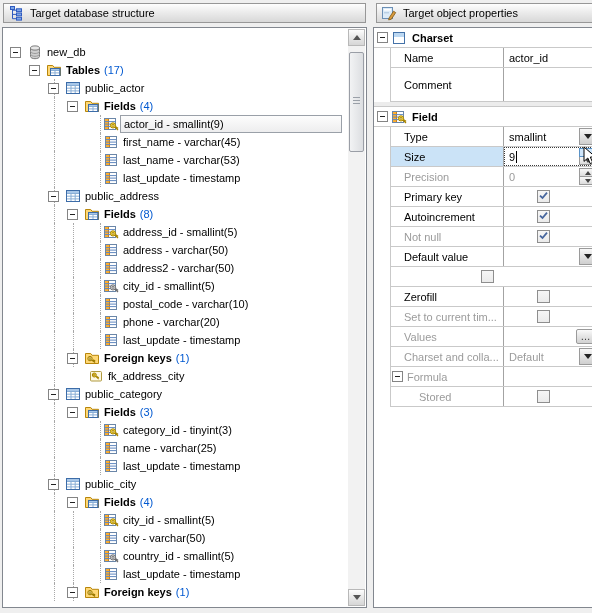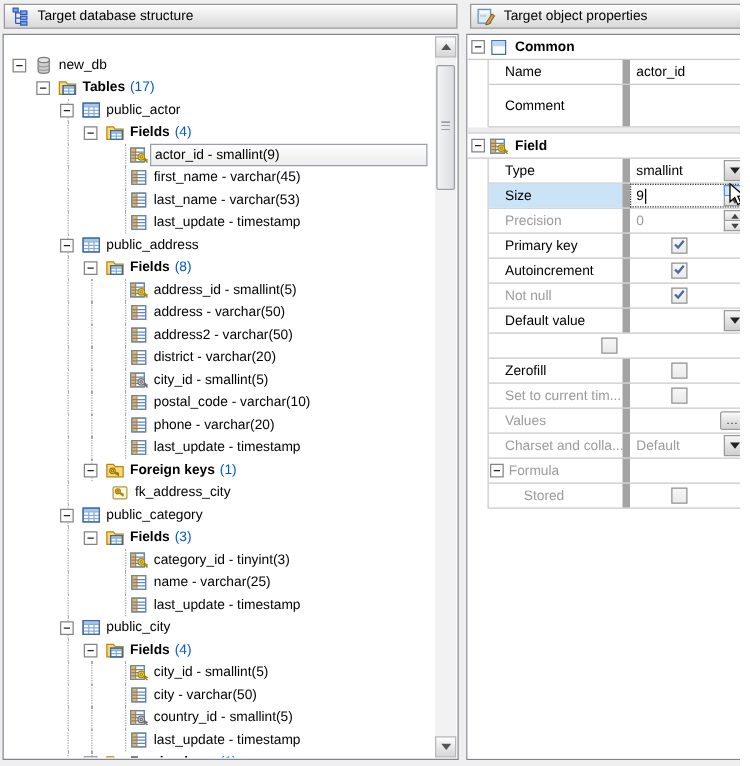--- a/index.html
+++ b/index.html
@@ -49,21 +49,21 @@
   .pg-ghdr{height:19px;display:flex;align-items:center;border-bottom:1px solid #c9c9c9;background:#fff;}
   .pg-ghdr .exp{margin-left:3px;}
   .pg-ghdr .gicon{width:16px;height:16px;margin-left:3px;}
   .pg-ghdr .glab{margin-left:5px;font-weight:bold;}
   .exp{width:11px;height:11px;border:1px solid #848484;background:#fff;position:relative;box-sizing:border-box;flex:none;}
   .exp::before{content:"";position:absolute;left:2px;right:2px;top:4px;height:1px;background:#222;}
   .pg-gap{height:4px;background:#ececec;border-bottom:1px solid #c9c9c9;}
   .pg-rows{margin-left:16px;border-left:1px solid #c9c9c9;}
   .pg-row{display:flex;height:19px;border-bottom:1px solid #c9c9c9;position:relative;box-sizing:content-box;}
   .pg-row.tall{height:33px;}
-  .pg-lab{width:113px;flex:none;border-right:6px solid #a3a3a3;display:flex;align-items:center;padding-left:13px;box-sizing:border-box;white-space:nowrap;overflow:hidden;}
+  .pg-lab{width:113px;flex:none;border-right:1px solid #a3a3a3;display:flex;align-items:center;padding-left:13px;box-sizing:border-box;white-space:nowrap;overflow:hidden;}
   .pg-lab.sel{background:#cbe3f7;}
   .pg-lab.indent2{padding-left:28px;}
   .pg-lab.subgrp{padding-left:1px;gap:4px;}
   .dis{color:#9b9b9b;}
   .pg-val{flex:1;position:relative;display:flex;align-items:center;min-width:0;}
   .pg-vtext{padding-left:5px;white-space:nowrap;}
   .ddbtn{position:absolute;top:1px;right:1px;bottom:1px;width:17px;border:1px solid #9a9a9a;box-sizing:border-box;
          background:linear-gradient(#f8f8f8,#e2e2e2 50%,#cfcfcf);display:flex;align-items:center;justify-content:center;}
   .dd-arrow{width:0;height:0;border-left:4px solid transparent;border-right:4px solid transparent;border-top:5px solid #222;}
   .spin{position:absolute;top:1px;right:1px;bottom:1px;width:17px;display:flex;flex-direction:column;}
@@ -297,35 +297,20 @@
             </svg></span>
           <div class="tlabel" style="left: 116px;">
             <span>address2 - varchar(50)</span>
           </div>
         </div>
         <div class="trow">
           <div class="guide" style="left: 50px;"></div>
           <div class="guide" style="left: 69px;"></div>
           <div class="guide" style="left: 96px;"></div>
           <span class="ticon" style="left: 99px;"><svg width="16" height="16" viewBox="0 0 16 16">
-              <rect x="2.5" y="2.5" width="11" height="11" fill="#fff" stroke="#6a86a8"></rect>
-              <rect x="3" y="3" width="3" height="10" fill="#ffaf2e"></rect>
-              <path d="M6.5 3v10" stroke="#c87f1a" fill="none"></path>
-              <path d="M3 5.6h10M3 8.1h10M3 10.6h10" stroke="#5f87c0" fill="none"></path>
-              <rect x="2.5" y="2.5" width="11" height="11" fill="none" stroke="#6a86a8"></rect>
-            </svg></span>
-          <div class="tlabel" style="left: 116px;">
-            <span>district - varchar(20)</span>
-          </div>
-        </div>
-        <div class="trow">
-          <div class="guide" style="left: 50px;"></div>
-          <div class="guide" style="left: 69px;"></div>
-          <div class="guide" style="left: 96px;"></div>
-          <span class="ticon" style="left: 99px;"><svg width="16" height="16" viewBox="0 0 16 16">
               <rect x="1.5" y="2.5" width="11" height="11" fill="#fff" stroke="#6a86a8"></rect>
               <rect x="2" y="3" width="3" height="10" fill="#ffaf2e"></rect>
               <path d="M5.5 3v10" stroke="#c87f1a" fill="none"></path>
               <path d="M2 5.6h10M2 8.1h10M2 10.6h10" stroke="#5f87c0" fill="none"></path>
               <rect x="1.5" y="2.5" width="11" height="11" fill="none" stroke="#6a86a8"></rect>
               <circle cx="10" cy="9.4" r="2.6" fill="#e2e2e2" stroke="#6e6e6e"></circle>
               <circle cx="10" cy="9.4" r="1" fill="#fff" stroke="#6e6e6e"></circle>
               <path d="M11.9 11 15 14M13.7 12.8l1.3-1.3M12.7 11.8l1.1-1.1" stroke="#6e6e6e" stroke-width="1.3" fill="none"></path>
             </svg></span>
           <div class="tlabel" style="left: 116px;">
@@ -603,21 +588,21 @@
   </div>
 
   <div class="box props-box">
     <div id="propgrid">
         <div class="pg-ghdr">
           <div class="exp"></div>
           <span class="gicon"><svg width="16" height="16" viewBox="0 0 16 16">
               <rect x="2.5" y="2.5" width="11" height="11" fill="#fff" stroke="#4472a8"></rect>
               <rect x="3" y="3" width="10" height="4" fill="#bcd8f2"></rect>
             </svg></span>
-          <span class="glab">Common</span>
+          <span class="glab">Charset</span>
         </div>
         <div class="pg-rows">
           <div class="pg-row">
             <div class="pg-lab">Name</div>
             <div class="pg-val">
               <span class="pg-vtext">actor_id</span>
             </div>
           </div>
           <div class="pg-row tall">
             <div class="pg-lab">Comment</div>

